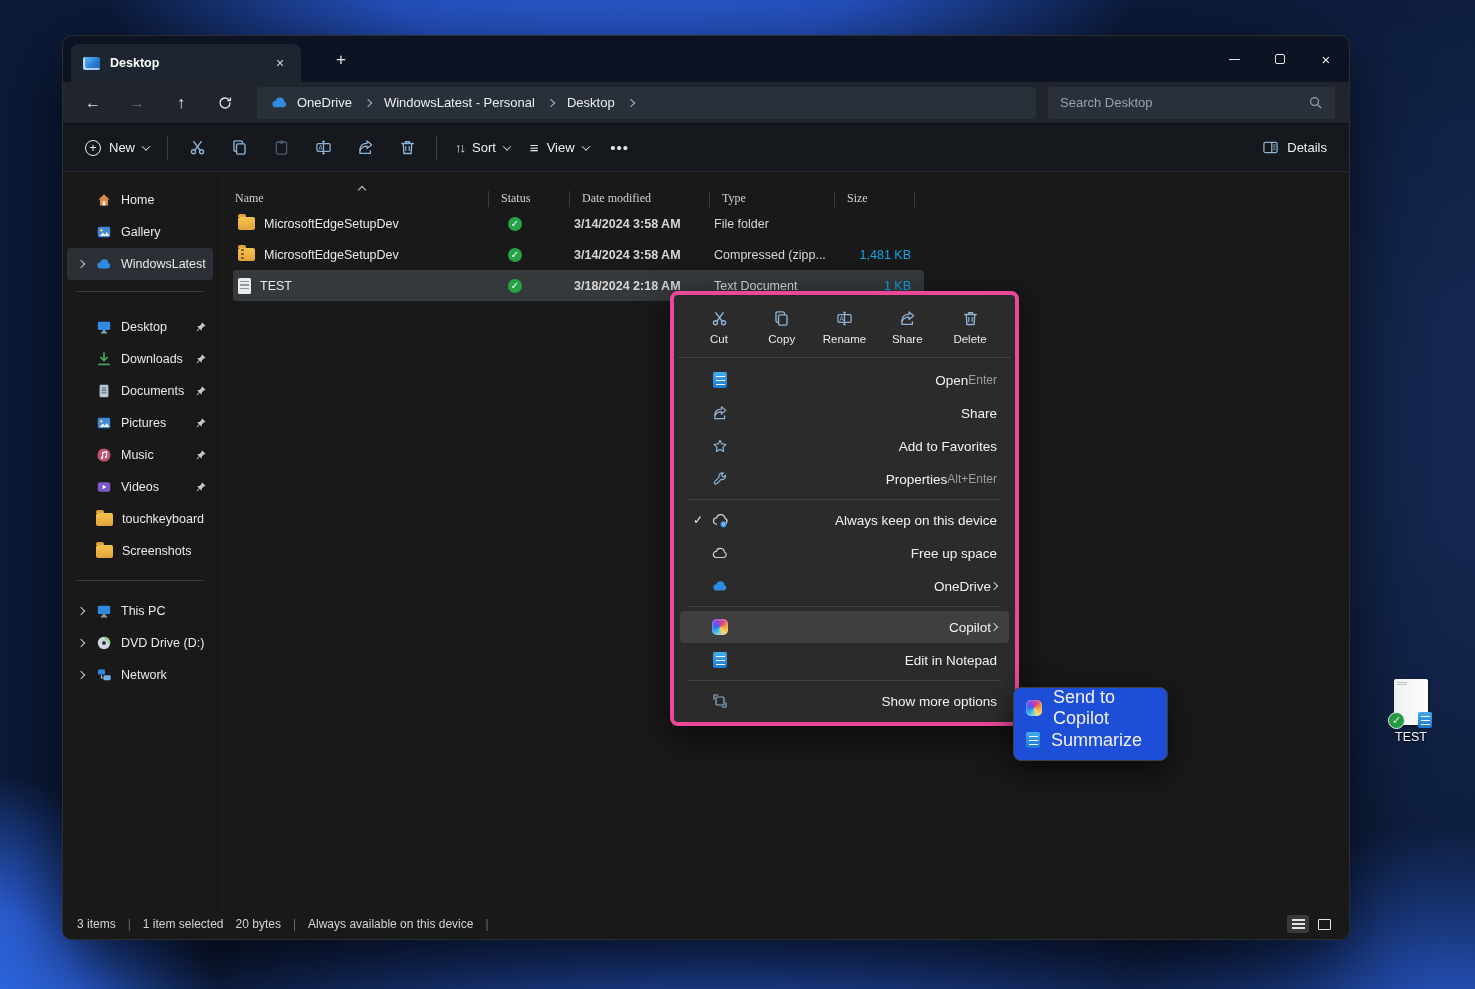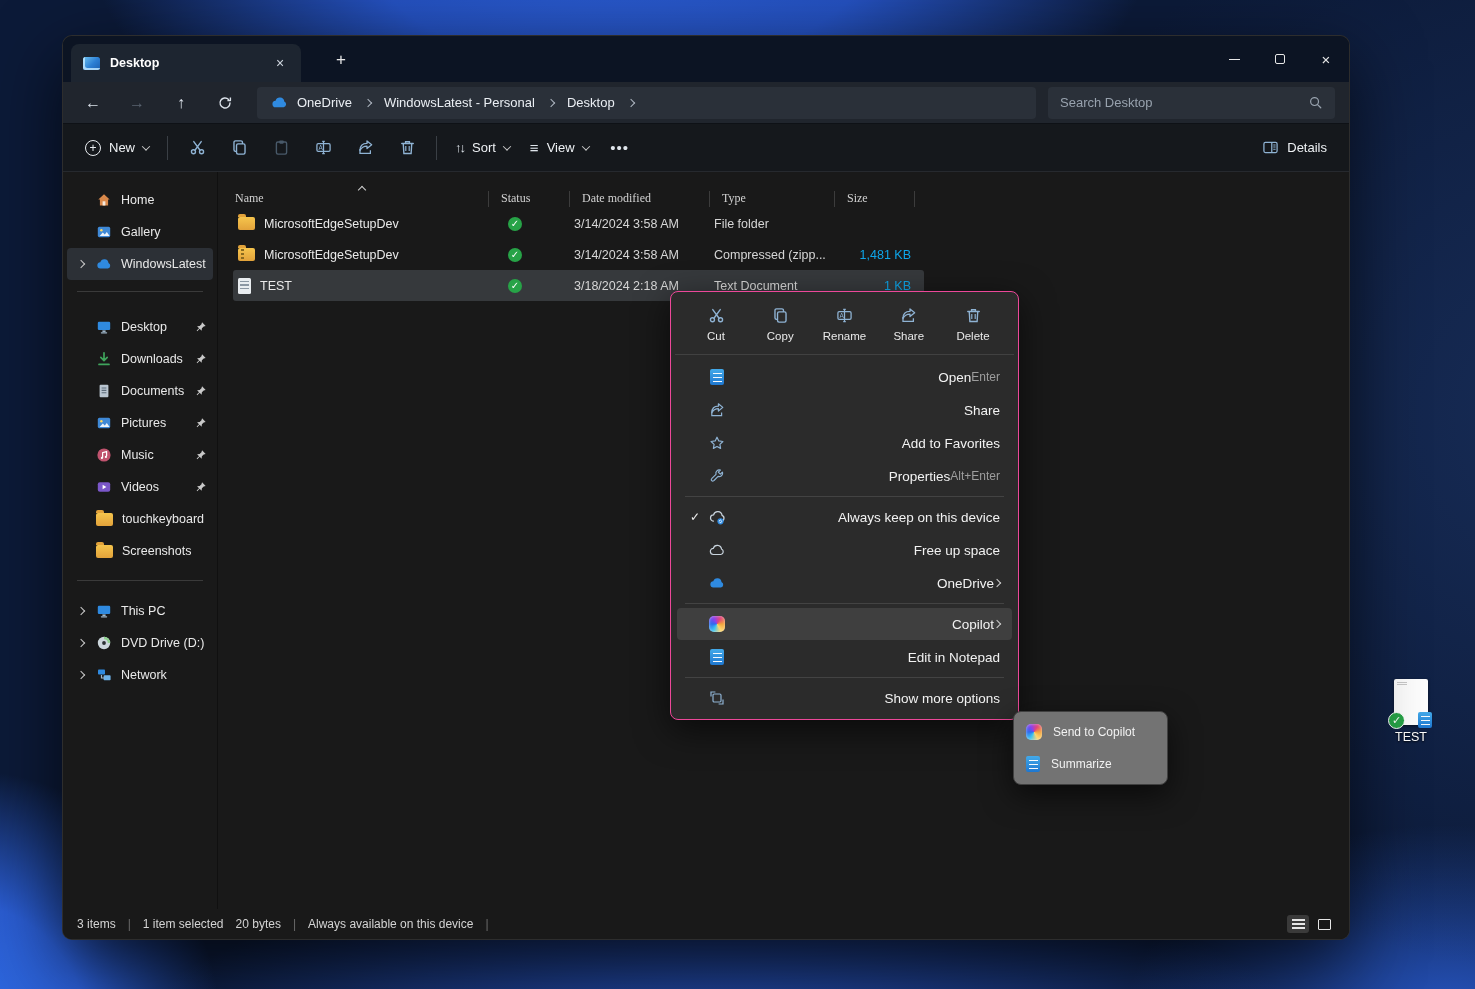--- a/index.html
+++ b/index.html
@@ -128,59 +128,59 @@
     align-items:flex-start; color:#d2d2d2; font-size:12px;font-family:Liberation Serif, serif; }
   .lhead .hsep { width:1px; height:16px; background:#3c3c3c; }
   .hcell { padding-left:12px; display:flex; align-items:center; }
   .sortcaret { position:absolute; left:136px; top:-4px; color:#cfcfcf; }
   .rows { position:absolute; top:36px; left:0; right:8px; }
   .frow { height:31px; display:flex; align-items:center; color:#eaeaea; width:691px; margin-left:10px;
     border-radius:3px; }
   .frow.sel { background:#36393c; }
   .c-name { width:260px; display:flex; align-items:center; gap:9px; padding-left:5px; }
   .c-status { width:81px; display:flex; justify-content:flex-start; padding-left:15px; }
-  .c-date { width:140px; color:#d6d6d6; }
+  .c-date { width:140px; color:#d6d6d6;font-weight:bold; }
   .c-type { width:125px; color:#d6d6d6; }
   .c-size { width:80px; text-align:right; color:#0ea5e9; padding-right:8px; }
 
   
   .statusbar { position:absolute; left:0; right:0; bottom:0; height:30px; display:flex;
     align-items:center; padding:0 14px; gap:12px; font-size:12px; color:#d4d4d4;
     background:var(--window-bg,#191919); }
   .sb-sep { color:#6a6a6a; }
   .sb-views { margin-left:auto; display:flex; gap:4px; }
   .vbtn { width:22px; height:18px; border-radius:3px; display:flex; align-items:center; justify-content:center; }
   .vbtn.active { background:#3a3a3a; }
   .vbtn .lines { width:13px; height:11px; background:repeating-linear-gradient(to bottom,#e6e6e6 0 2px,transparent 2px 4px); }
   .vbtn .thumb { width:13px; height:11px; border:1.6px solid #e6e6e6; border-radius:1px; }
 
   
   .ctx { position:absolute; left:670px; top:291px; width:349px; background:var(--menu-bg,#2b2b2b);
-    border:1px solid #ec4899; border-radius:8px; box-shadow:0 10px 34px rgba(0,0,0,.6);
+    border:4px solid #ec4899; border-radius:8px; box-shadow:0 10px 34px rgba(0,0,0,.6);
     padding:4px; z-index:10; font-size:13.5px; color:#f2f2f2; }
   .qrow { display:flex; justify-content:space-between; padding:6px 14px 8px; border-bottom:1px solid #414141; }
   .qact { width:54px; display:flex; flex-direction:column; align-items:center; gap:6px;
     font-size:11.5px; color:#e9e9e9; border-radius:4px; padding:4px 0;
     color:#e9e9e9; }
   .qact .qic { color:var(--steel-icon,#8fb3d4); height:18px; display:flex; align-items:center; }
   .mitem { height:32px; display:flex; align-items:center; padding:0 12px 0 6px; border-radius:4px;
     margin:1px 2px; }
   .mitem.hl { background:var(--menu-highlight,#3f3f3f); }
   .mcheck { width:24px; flex:none; display:flex; justify-content:center; font-size:12px; color:#eaeaea; }
   .mic { width:20px; margin-right:12px; flex:none; display:flex; justify-content:center; align-items:center;
     color:var(--steel-icon,#8fb3d4); }
   .mlabel { flex:1;text-align:right; }
   .msc { margin-left:auto; font-size:12px; color:var(--text-secondary,#9d9d9d); }
   .mchv { margin-left:auto; color:#cfcfcf; }
   .msep { height:1px; background:#434343; margin:4px 10px; }
 
   
-  .sub { position:absolute; left:1013px; top:687px; width:155px; background:#737373;
+  .sub { position:absolute; left:1013px; top:687px; width:155px; background:#1d4ed8;
     border:1px solid #404040; border-radius:8px; box-shadow:0 10px 30px rgba(0,0,0,.6);
-    padding:4px; z-index:11; font-size:12px; color:#f2f2f2;margin-top:24px; }
+    padding:4px; z-index:11; font-size:18px; color:#f2f2f2; }
   .sitem { height:32px; display:flex; align-items:center; gap:11px; padding:0 8px; border-radius:4px; }
 
   
   .desk-icon { position:absolute; left:1388px; top:679px; width:46px; text-align:center; z-index:1; }
   .paper { width:34px; height:46px; background:#fdfdfd; border-radius:2px; margin:0 auto; position:relative;
     box-shadow:0 1px 3px rgba(0,0,0,.5); }
   .paper::before { content:""; position:absolute; left:3px; top:3px; width:10px; height:4px;
     background:repeating-linear-gradient(to bottom,#c9c9c9 0 1px,transparent 1px 2.5px); }
   .paper .chk { position:absolute; left:-6px; bottom:-4px; width:17px; height:17px; border-radius:50%;
     background:var(--check-green,#27a347); color:#fff; font-size:11px; display:flex; align-items:center;

